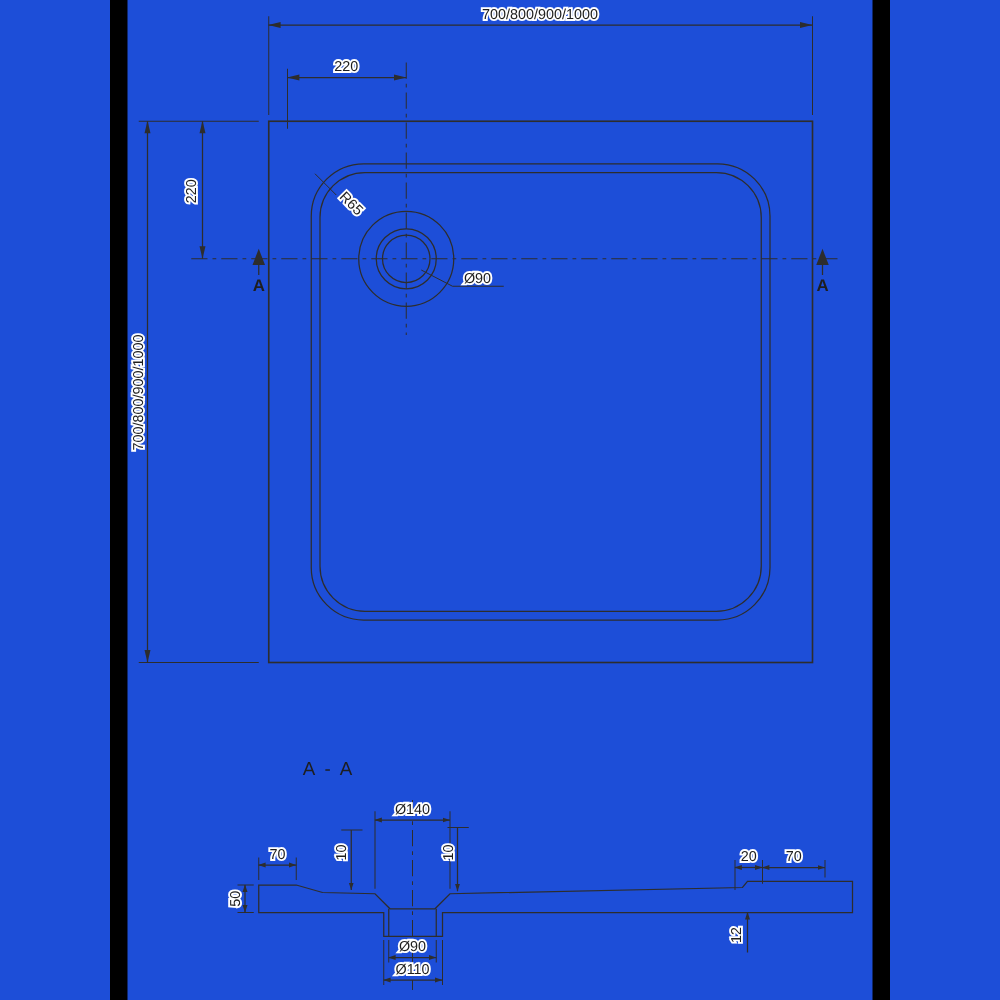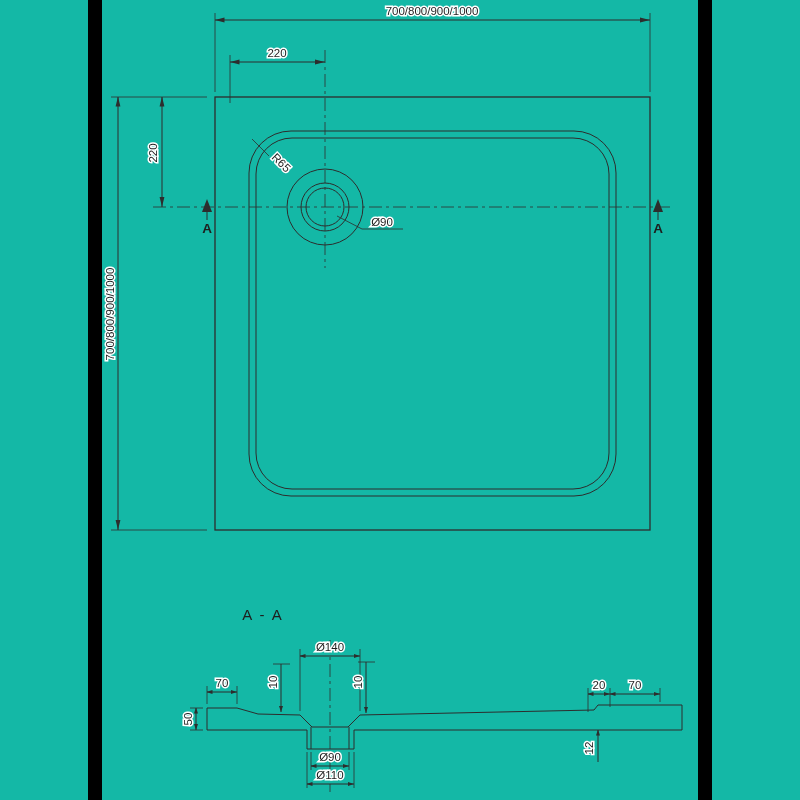--- a/index.html
+++ b/index.html
@@ -1,16 +1,16 @@
 <!DOCTYPE html>
 <html><head>
 <meta charset="utf-8">
 <style>
   html,body{margin:0;padding:0;background:#ffffff;}
-  .canvas{position:relative;width:800px;height:800px;background:#14b8a6;overflow:hidden;
+  .canvas{position:relative;width:800px;height:800px;background:#1d4ed8;overflow:hidden;
           font-family:"Liberation Sans", sans-serif;}
   .sidebar{position:absolute;top:0;width:14px;height:800px;background:#000;}
   .sidebar-left{left:88px;}
   .sidebar-right{left:698px;}
   svg{position:absolute;left:0;top:0;}
   .obj{stroke:#2d2d2d;stroke-width:1.3;fill:none;}
   .t{stroke-width:1;}
   .dim{stroke:#2d2d2d;stroke-width:1;fill:none;}
   .ext{stroke:#2d2d2d;stroke-width:0.8;fill:none;}
   .center{stroke:#2d2d2d;stroke-width:0.8;fill:none;stroke-dasharray:13 4 3 4;}

